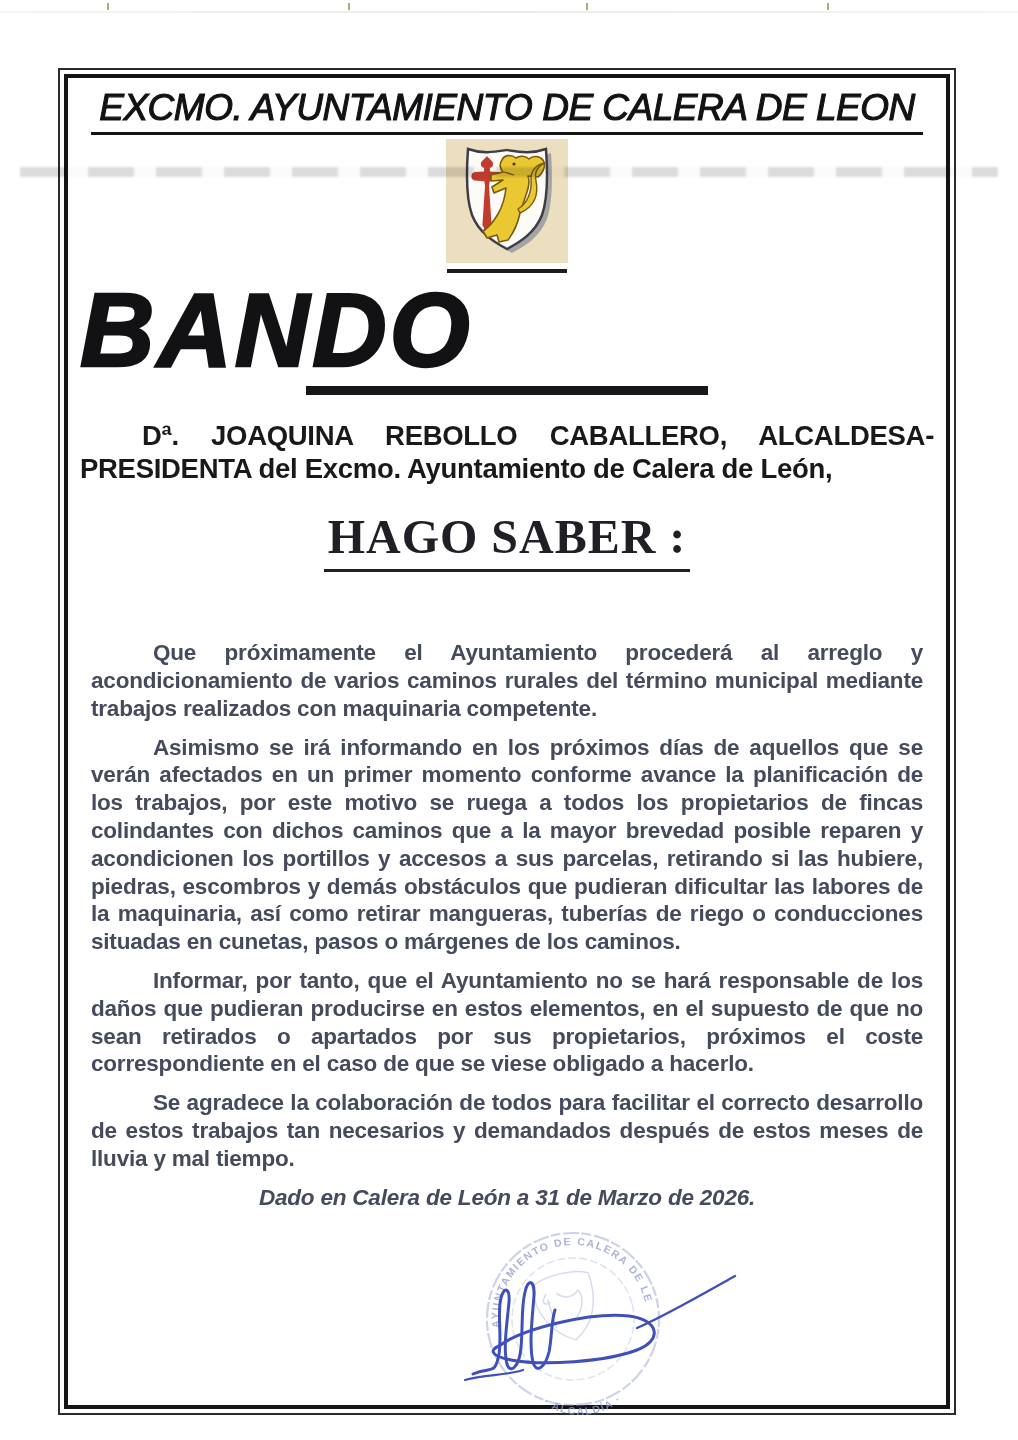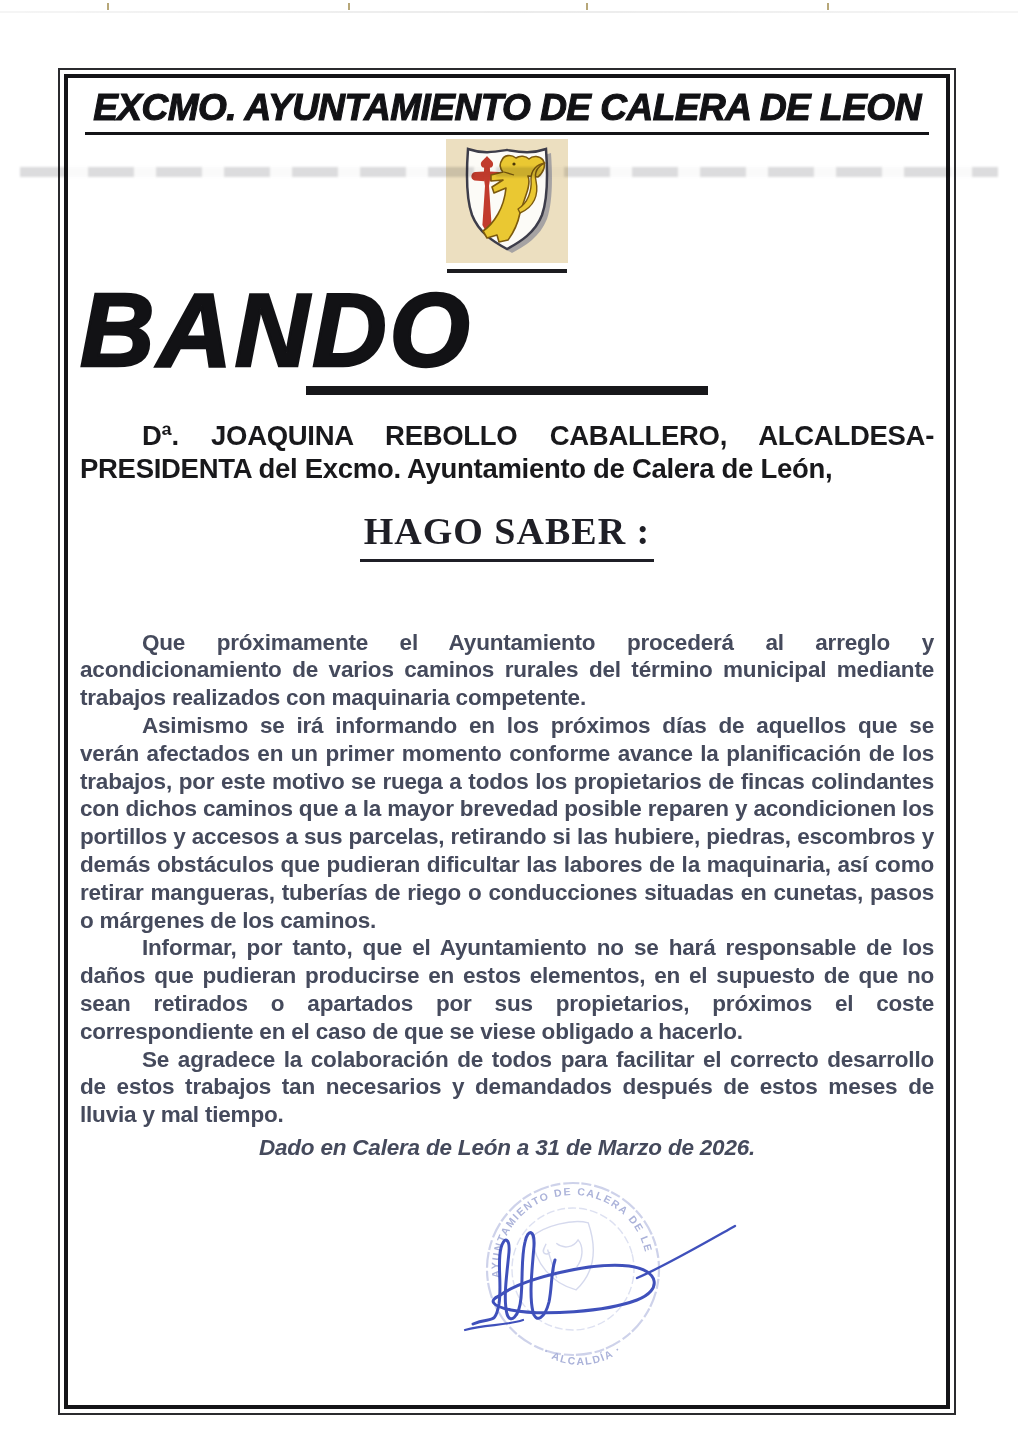--- a/index.html
+++ b/index.html
@@ -37,21 +37,21 @@
     width:100%;height:100%;box-sizing:border-box;
     border:4px solid #141417;
     padding:0 12px;
   }
   .org-title{
     margin:10px auto 0;text-align:center;
   }
   .org-title span{
     display:inline-block;
     font-size:37px;line-height:1.08;
-    font-weight:700;font-style:italic;
+    font-weight:400;font-style:italic;
     letter-spacing:-0.5px;
     color:#121215;
     -webkit-text-stroke:1.1px #121215;
     border-bottom:3.5px solid #141417;
     padding:0 8px 4px;
     text-align:center;
   }
   .crest{margin:4px auto 0;width:122px;height:124px;display:block;}
   .crest-rule{width:120px;height:4px;background:#1c1c20;margin:6px auto 0;}
   .bando{
@@ -67,29 +67,29 @@
     margin:24px 0 16px;
     font-size:27.5px;line-height:33px;
     font-weight:700;letter-spacing:-0.3px;
     color:#19191c;
     text-align:justify;text-indent:62px;
   }
   .hago-wrap{text-align:center;margin:27px 0 0;}
   .hago{
     display:inline-block;
     font-family:"Liberation Serif", serif;
-    font-size:38px;line-height:1.05;
+    font-size:48px;line-height:1.05;
     font-weight:700;letter-spacing:1px;
     color:#1f1f26;
     border-bottom:3.5px solid #1f1f26;
     padding:0 4px 7px;
   }
   .bodytext{margin:67px 0 0;}
   .bodytext p{
-    margin:0;
+    margin:11px;
     font-size:22.5px;line-height:27.8px;
     font-weight:700;letter-spacing:-0.2px;
     color:#454a5c;
     text-align:justify;text-indent:62px;
   }
   .dateline{
     margin:5px 0 0;text-align:center;
     font-size:22.5px;line-height:28px;font-weight:700;
     color:#454a5c;letter-spacing:-0.2px;font-style:italic;
   }

